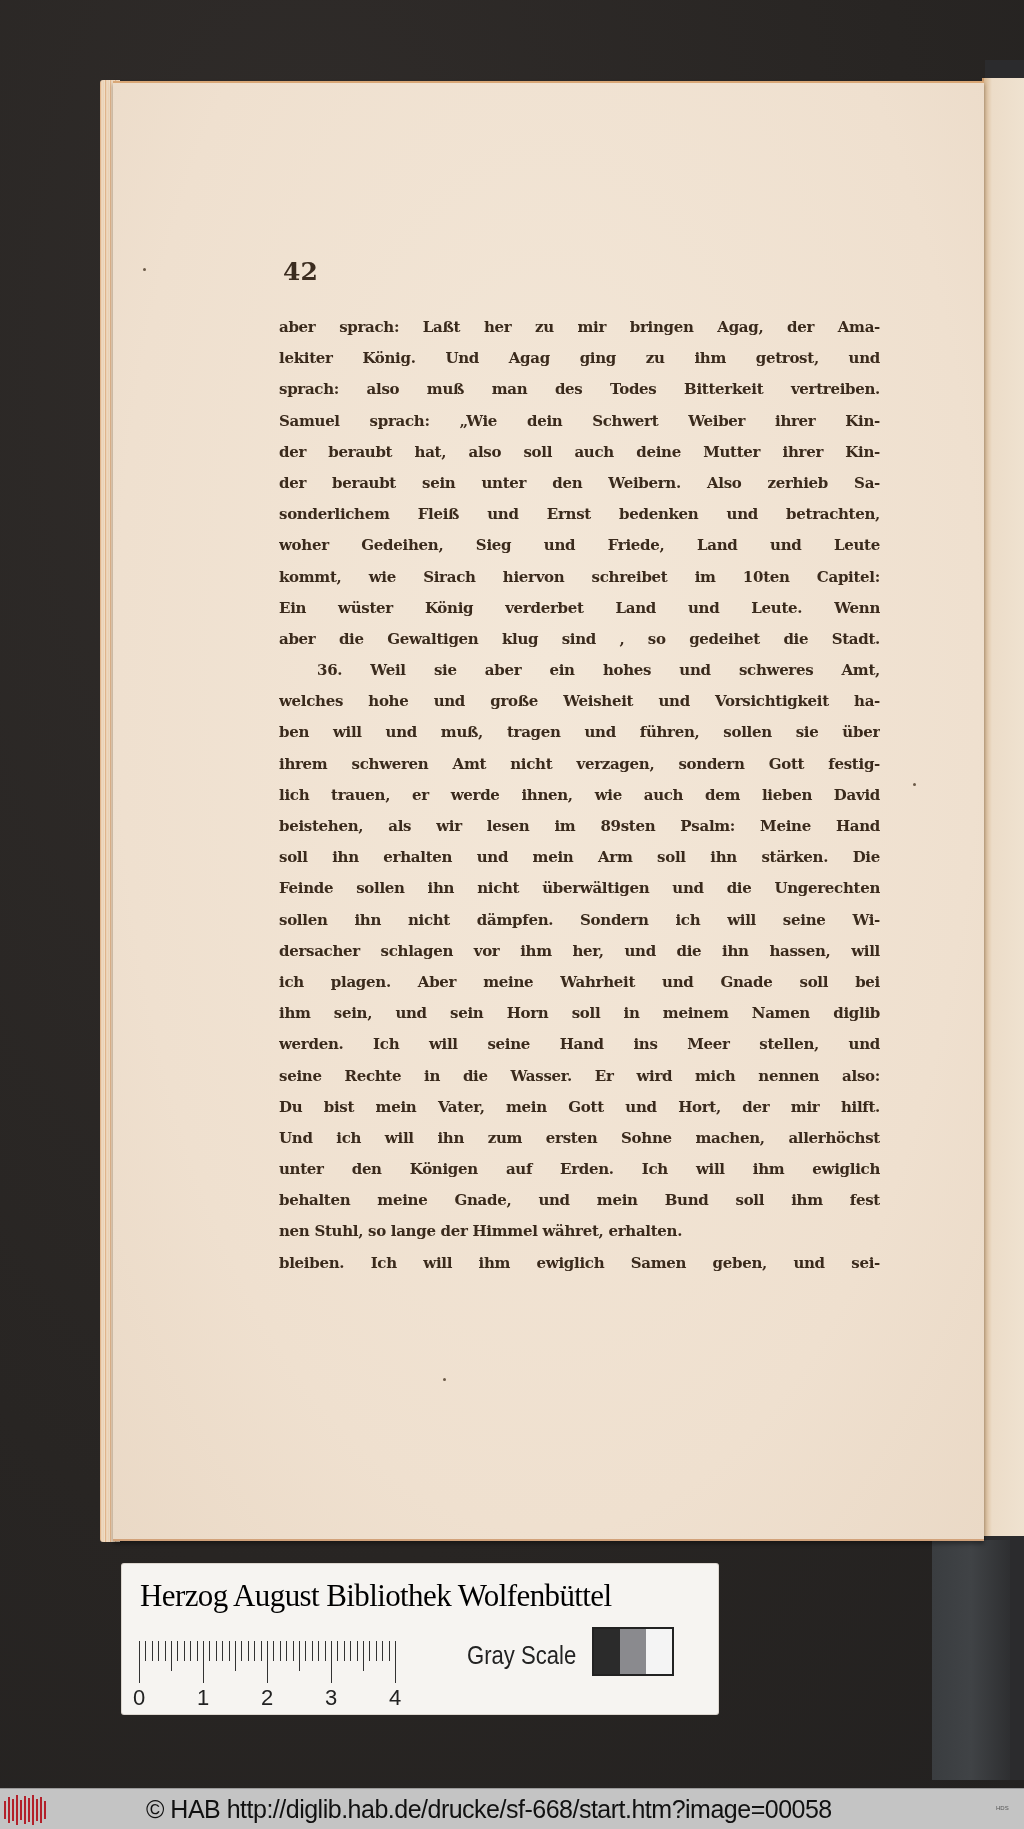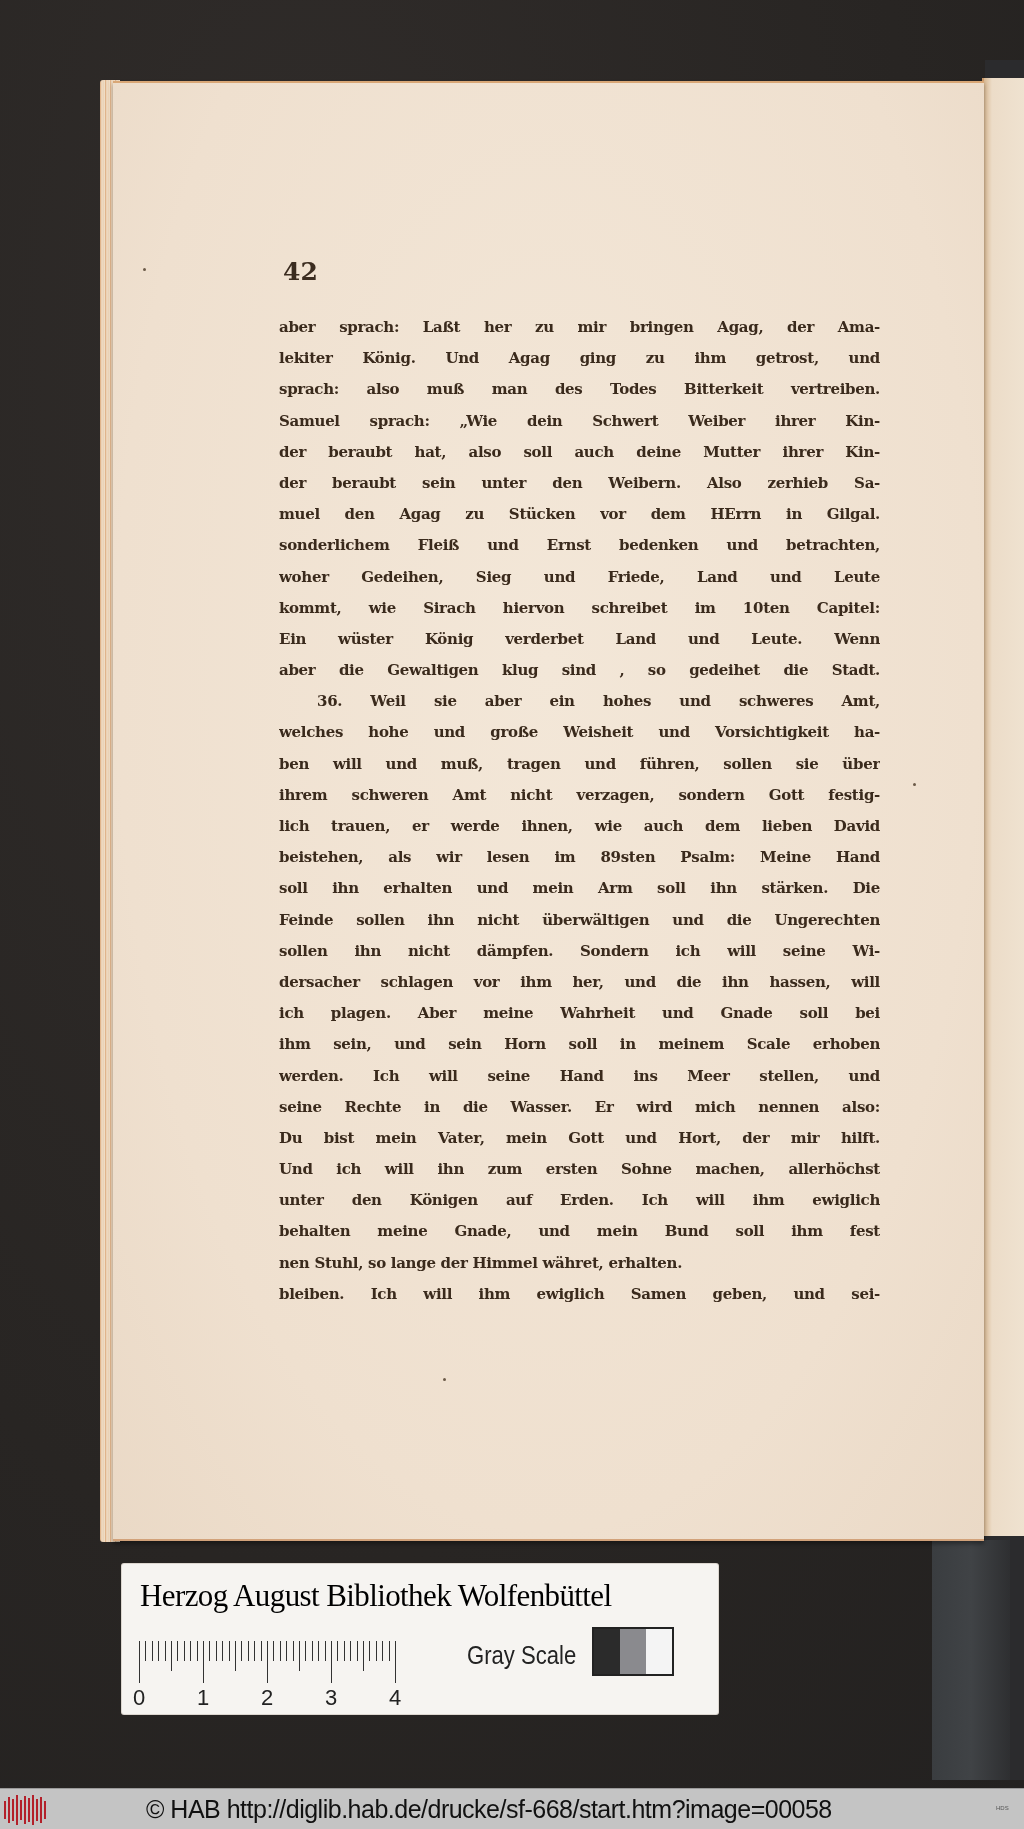--- a/index.html
+++ b/index.html
@@ -121,38 +121,37 @@
 
 <div class="page">
   <div class="page-number">42</div>
   <div class="text-block" id="text-block">
       <span class="line">aber sprach: Laßt her zu mir bringen Agag, der Ama-</span>
       <span class="line">lekiter König.  Und Agag ging zu ihm getrost, und</span>
       <span class="line">sprach: also muß man des Todes Bitterkeit vertreiben.</span>
       <span class="line">Samuel sprach: „Wie dein Schwert Weiber ihrer Kin-</span>
       <span class="line">der beraubt hat, also soll auch deine Mutter ihrer Kin-</span>
       <span class="line">der beraubt sein unter den Weibern.  Also zerhieb Sa-</span>
-      <span class="line">muel den Agag zu Stücken vor dem HErrn in Gilgal.</span>
       <span class="line">sonderlichem Fleiß und Ernst bedenken und betrachten,</span>
       <span class="line">woher Gedeihen, Sieg und Friede, Land und Leute</span>
       <span class="line">kommt, wie Sirach hiervon schreibet im 10ten Capitel:</span>
       <span class="line">Ein wüster König verderbet Land und Leute.  Wenn</span>
       <span class="line">aber die Gewaltigen klug sind , so gedeihet die Stadt.</span>
       <span class="line indent">36. Weil sie aber ein hohes und schweres Amt,</span>
       <span class="line">welches hohe und große Weisheit und Vorsichtigkeit ha-</span>
       <span class="line">ben will und muß, tragen und führen, sollen sie über</span>
       <span class="line">ihrem schweren Amt nicht verzagen, sondern Gott festig-</span>
       <span class="line">lich trauen, er werde ihnen, wie auch dem lieben David</span>
       <span class="line">beistehen, als wir lesen im 89sten Psalm:  Meine Hand</span>
       <span class="line">soll ihn erhalten und mein Arm soll ihn stärken.  Die</span>
       <span class="line">Feinde sollen ihn nicht überwältigen und die Ungerechten</span>
       <span class="line">sollen ihn nicht dämpfen.  Sondern ich will seine Wi-</span>
       <span class="line">dersacher schlagen vor ihm her, und die ihn hassen, will</span>
       <span class="line">ich plagen.  Aber meine Wahrheit und Gnade soll bei</span>
-      <span class="line">ihm sein, und sein Horn soll in meinem Scale erhoben</span>
+      <span class="line">ihm sein, und sein Horn soll in meinem Namen diglib</span>
       <span class="line">werden.  Ich will seine Hand ins Meer stellen, und</span>
       <span class="line">seine Rechte in die Wasser.  Er wird mich nennen also:</span>
       <span class="line">Du bist mein Vater, mein Gott und Hort, der mir hilft.</span>
       <span class="line">Und ich will ihn zum ersten Sohne machen, allerhöchst</span>
       <span class="line">unter den Königen auf Erden.  Ich will ihm ewiglich</span>
       <span class="line">behalten meine Gnade, und mein Bund soll ihm fest</span>
       <span class="line last">nen Stuhl, so lange der Himmel währet, erhalten.</span>
       <span class="line">bleiben.  Ich will ihm ewiglich Samen geben, und sei-</span>
     </div>
   <div class="speck" style="left:30px;top:185px;"></div>

